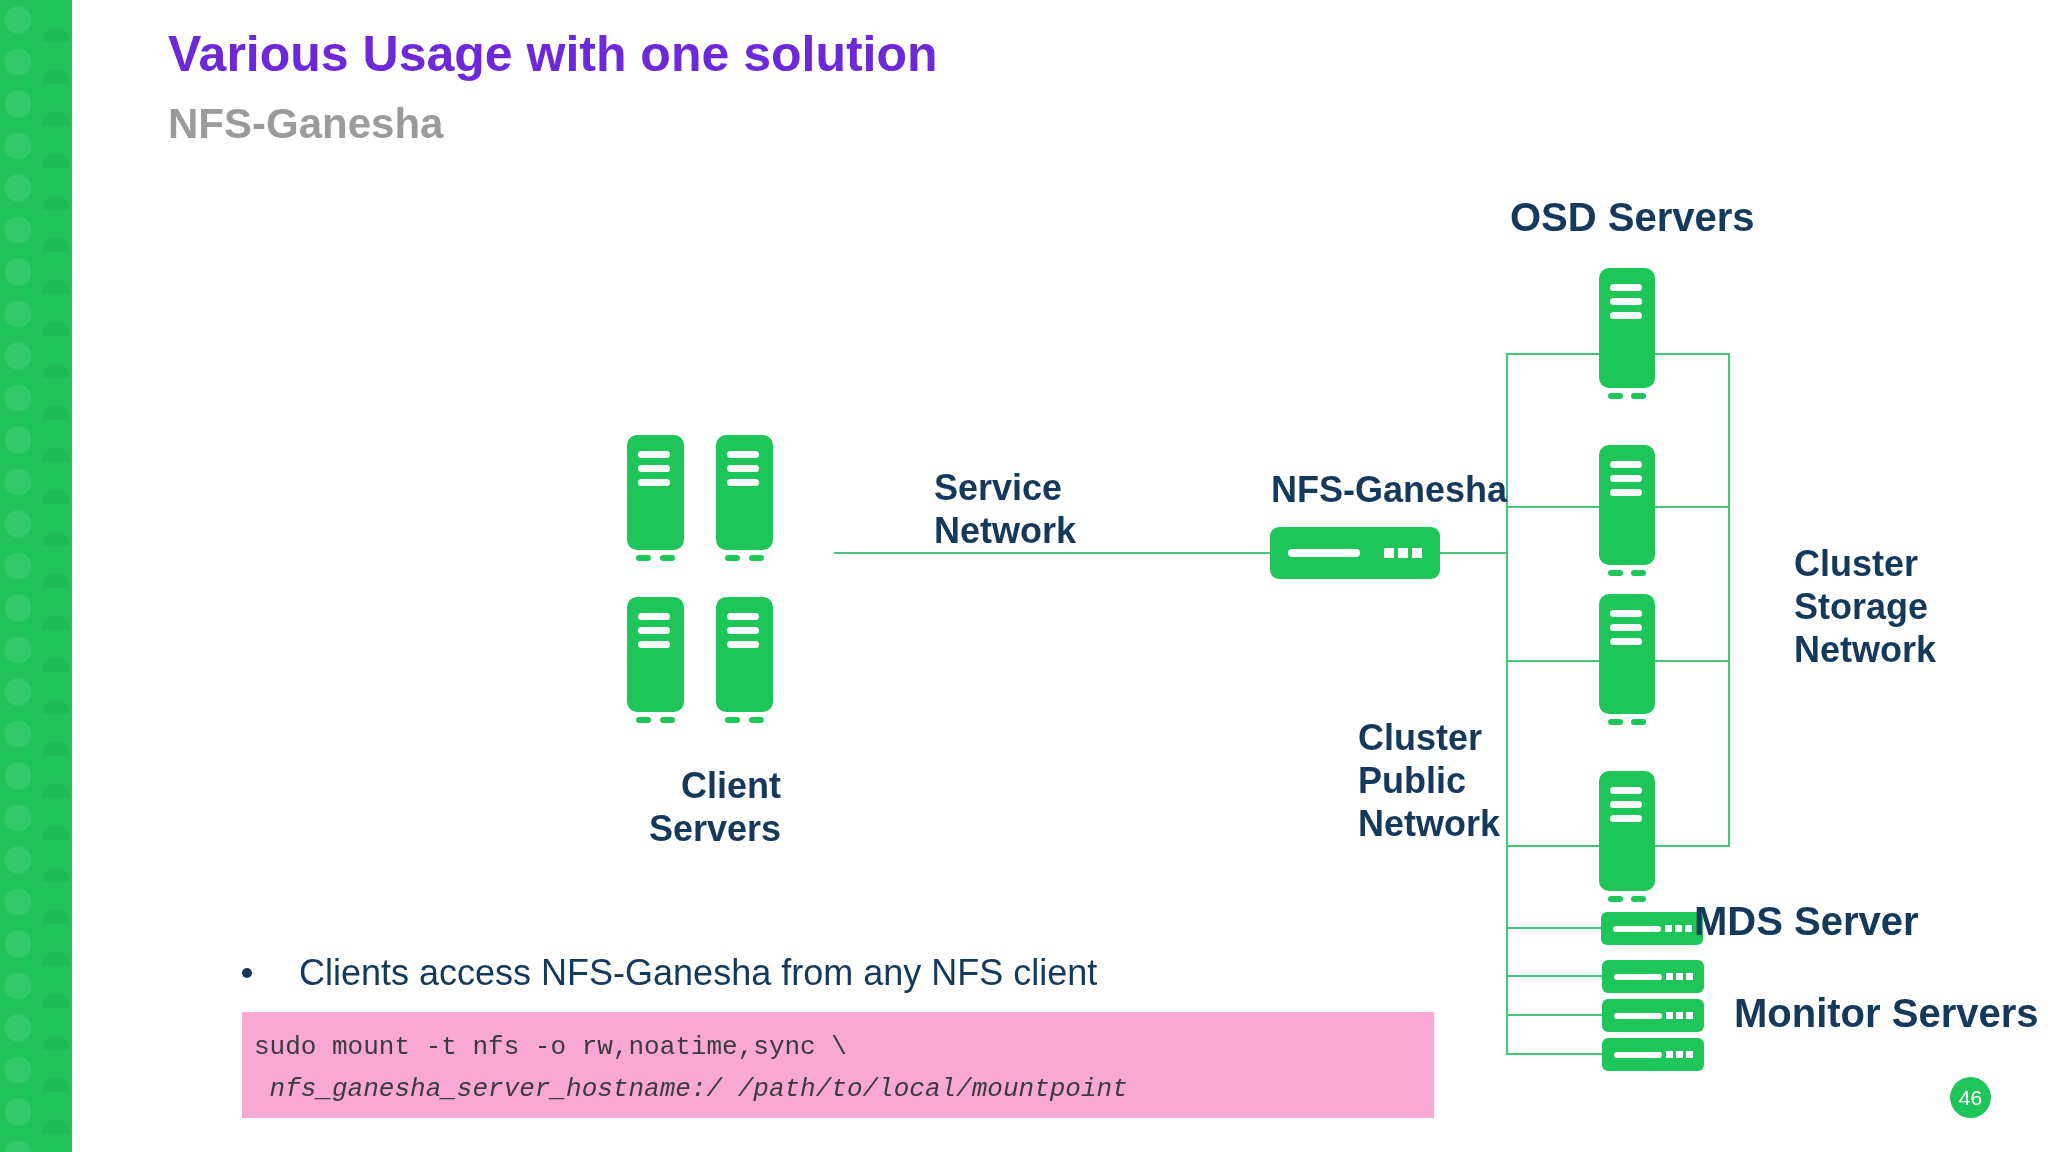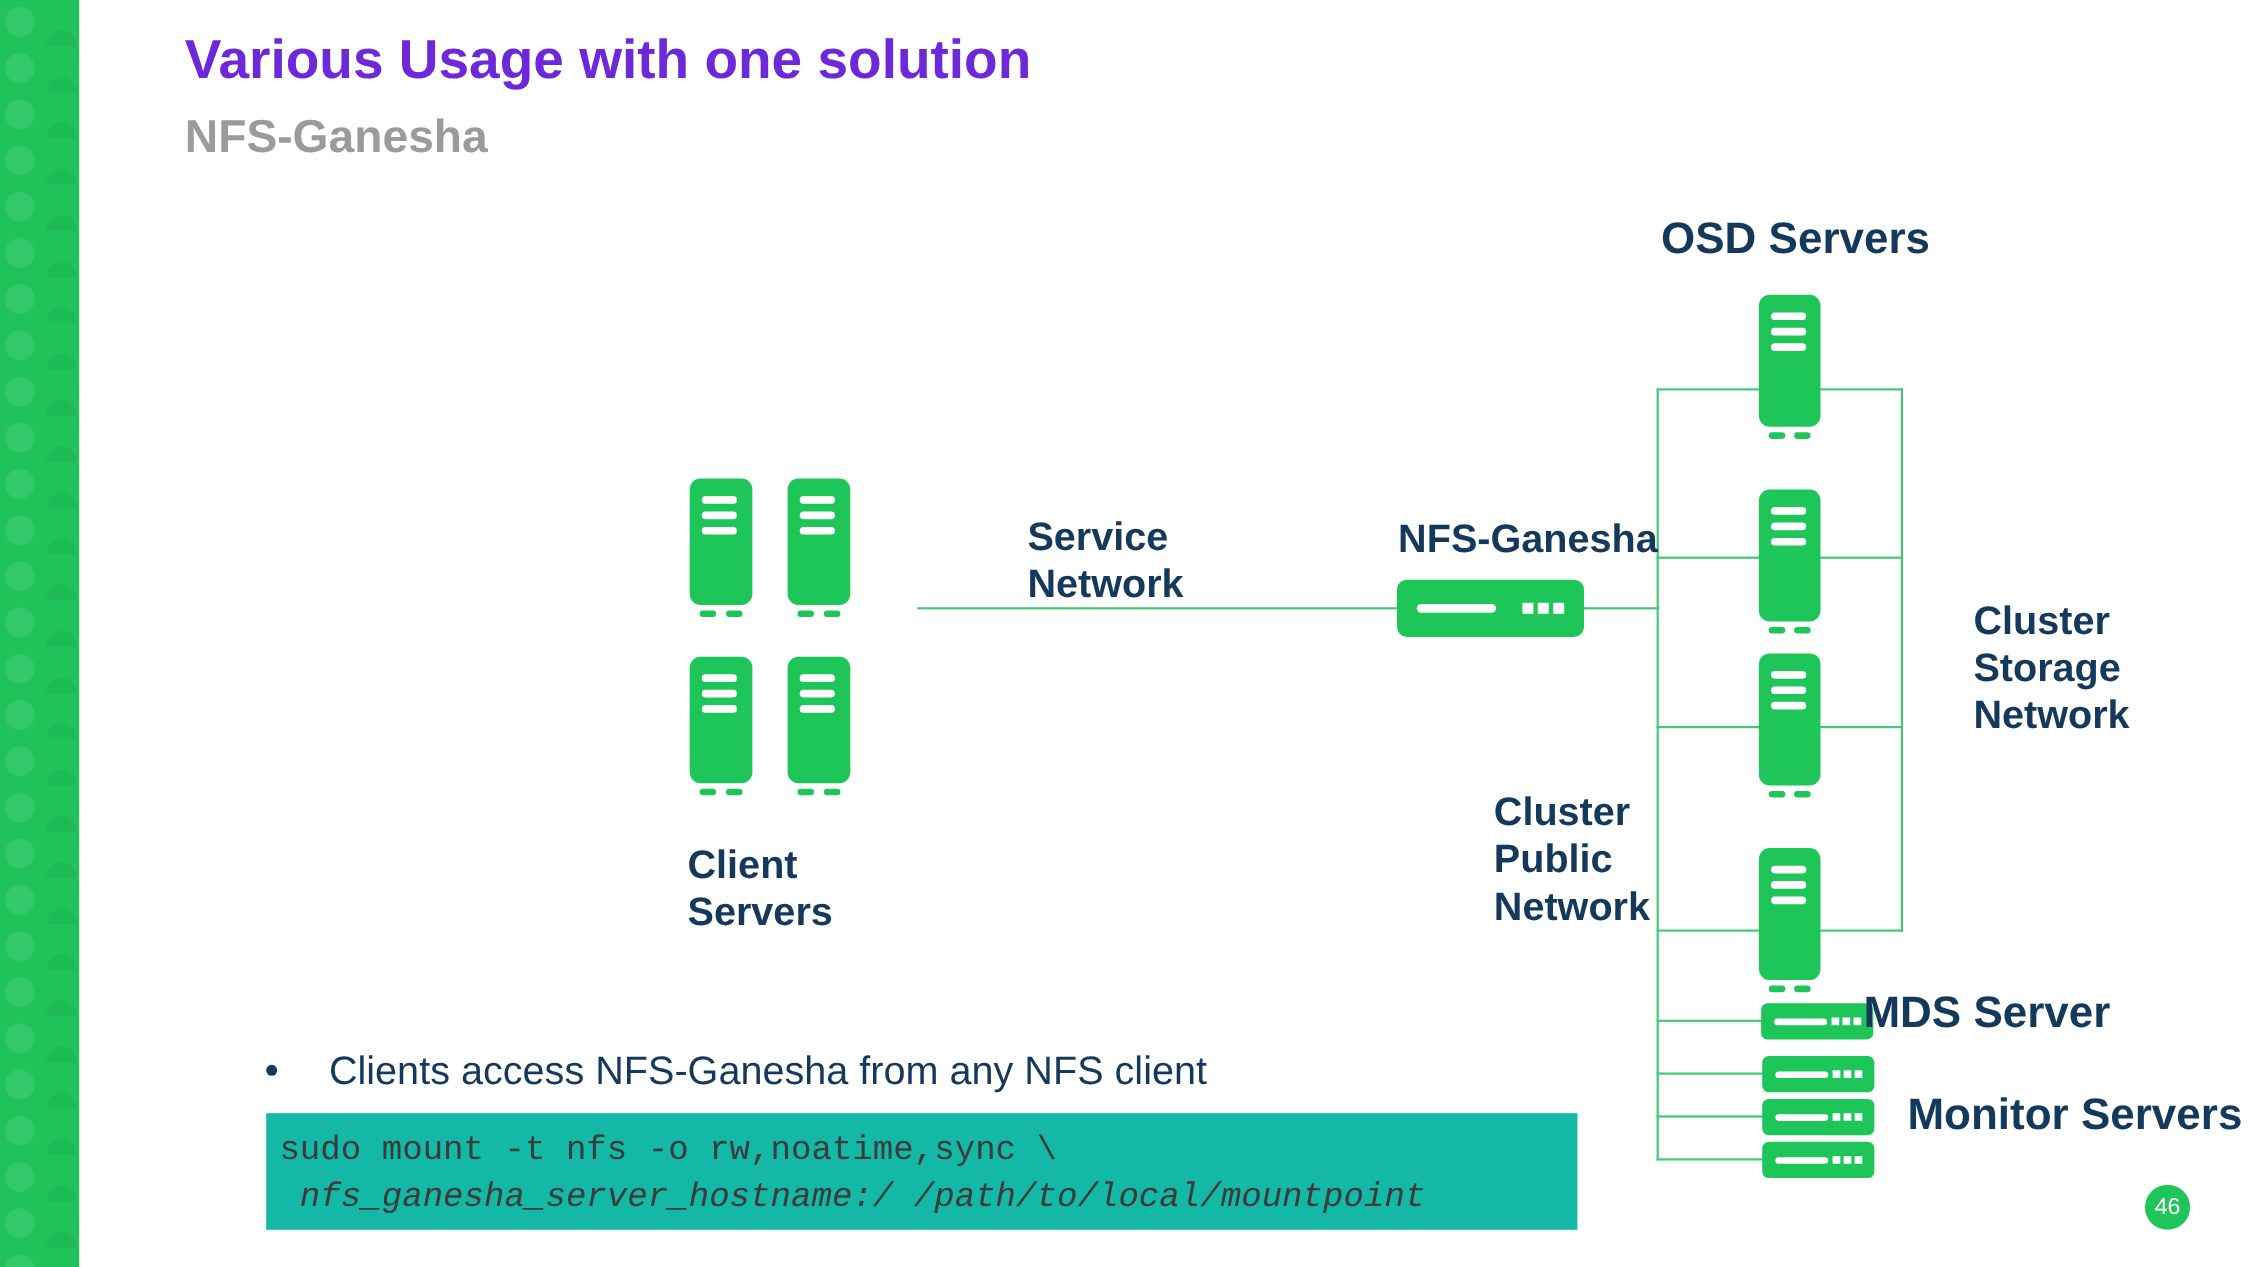--- a/index.html
+++ b/index.html
@@ -54,33 +54,33 @@
   .rack.mini{width:102px;height:33px;border-radius:6px;}
   .rack.mini .pill{left:12px;top:14px;width:48px;height:6px;border-radius:3px;}
   .rack.mini .dots{right:11px;top:13px;gap:3px;}
   .rack.mini .dots i{width:7px;height:7px;}
   
   .dlabel{
     position:absolute;color:#15395b;font-weight:bold;font-size:36px;line-height:43px;
     white-space:pre-line;z-index:3;
   }
   .dlabel.big{font-size:40px;line-height:46px;white-space:nowrap;}
-  .dlabel.center{text-align:left;}
+  .dlabel.center{text-align:right;}
   
   .bullet-row{
     position:absolute;left:242px;top:952px;display:flex;align-items:center;z-index:3;
   }
   .bullet-dot{width:10px;height:10px;border-radius:50%;background:#15395b;margin-right:47px;flex:none;}
   .bullet-text{font-size:36px;font-weight:normal;color:#15395b;white-space:nowrap;}
   
   .code-block{
-    position:absolute;left:242px;top:1012px;width:1192px;height:106px;background:#14b8a6;
+    position:absolute;left:242px;top:1012px;width:1192px;height:106px;background:#f9a8d4;
     box-sizing:border-box;padding:14px 0 0 12px;z-index:3;
     font-family:"Liberation Mono","DejaVu Sans Mono",monospace;
-    font-size:31px;line-height:42px;color:#3b3b3b;
+    font-size:26px;line-height:42px;color:#3b3b3b;
   }
   .code-line{white-space:pre;}
   .code-line.italic{font-style:italic;}
   
   .page-badge{
     position:absolute;left:1950px;top:1077px;width:41px;height:41px;border-radius:50%;
     background:#1ec65a;color:#ffffff;font-size:21px;display:flex;align-items:center;justify-content:center;z-index:3;
   }
 </style>
 </head>

